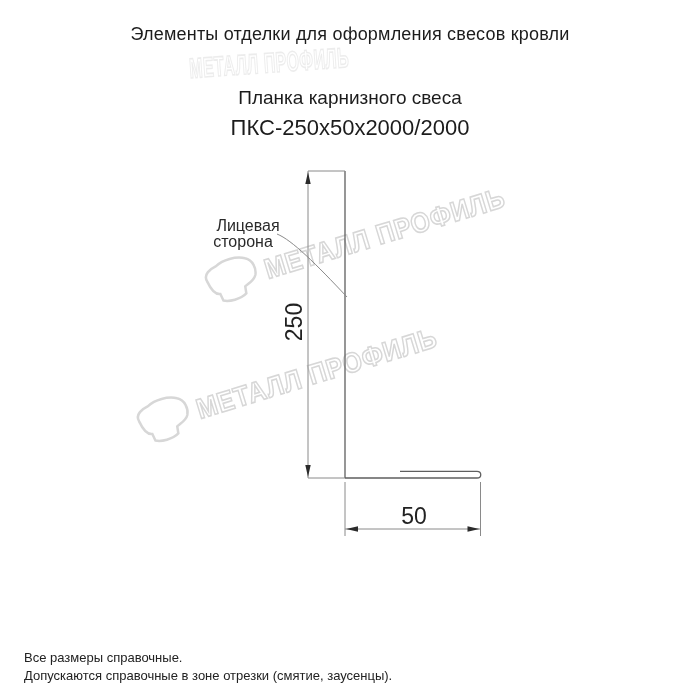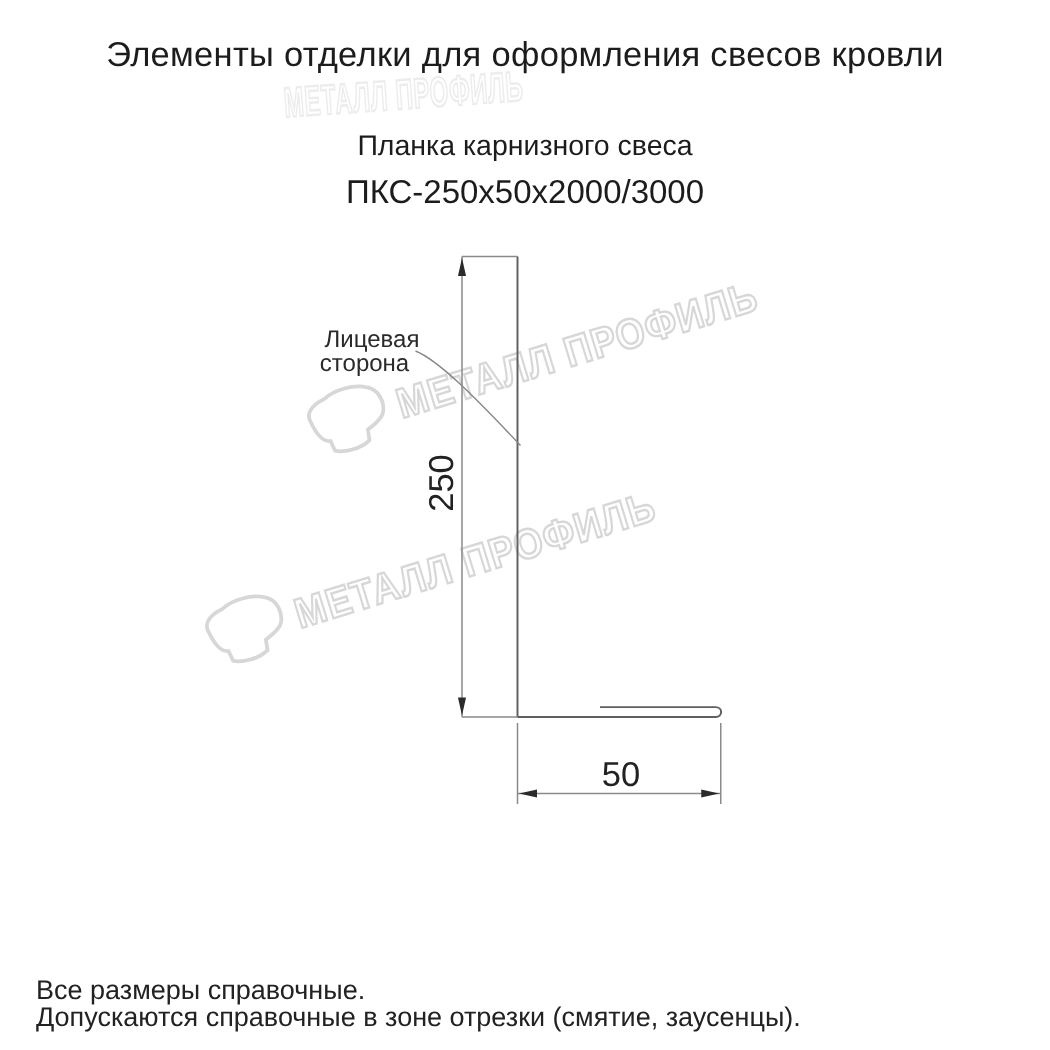--- a/index.html
+++ b/index.html
@@ -2,33 +2,33 @@
 <html><head>
 <meta charset="utf-8">
 <style>
   html,body{margin:0;padding:0;background:#ffffff;}
   .page{
     position:relative;width:700px;height:700px;background:#ffffff;overflow:hidden;
     font-family:"Liberation Sans","DejaVu Sans",sans-serif;color:#1a1a1a;
   }
   .page-title{
     position:absolute;top:25px;left:0;right:0;text-align:center;
-    font-size:23px;line-height:1.0;font-weight:400;color:#1c1c1c;letter-spacing:0.2px;
+    font-size:18px;line-height:1.0;font-weight:400;color:#1c1c1c;letter-spacing:0.2px;
   }
   .subtitle{
     position:absolute;top:88px;left:0;right:0;text-align:center;
     font-size:19px;line-height:1.0;font-weight:400;color:#1c1c1c;
   }
   .product-code{
     position:absolute;top:117px;left:0;right:0;text-align:center;
     font-size:22px;line-height:1.0;font-weight:400;color:#1c1c1c;
   }
   .drawing{position:absolute;left:0;top:0;width:700px;height:700px;}
   .footer-note{
-    position:absolute;left:24px;font-size:18px;line-height:1.0;color:#222222;
+    position:absolute;left:24px;font-size:13px;line-height:1.0;color:#222222;
   }
   .footer-note.n1{top:651px;}
   .footer-note.n2{top:669px;}
 
   
   .thin-line{stroke:#8a8a8a;stroke-width:1;fill:none;}
   .profile-line{stroke:#5f5f5f;stroke-width:1.3;fill:none;}
   .leader{stroke:#8a8a8a;stroke-width:1;fill:none;}
   .arrow{fill:#2b2b2b;stroke:none;}
   .dim-text{fill:#222222;font-family:"Liberation Sans","DejaVu Sans",sans-serif;font-size:23px;}
@@ -41,21 +41,21 @@
   .wm-logo{fill:#ffffff;stroke:#d7d7d7;stroke-width:2.5;}
   .wm-faint{opacity:0.45;}
 </style>
 </head>
 <body>
 
 <div class="page">
 
   <div class="page-title">Элементы отделки для оформления свесов кровли</div>
   <div class="subtitle">Планка карнизного свеса</div>
-  <div class="product-code">ПКС-250х50х2000/3000</div>
+  <div class="product-code">ПКС-250х50х2000/2000</div>
 
   <svg class="drawing" viewBox="0 0 700 700" width="700" height="700" xmlns="http://www.w3.org/2000/svg">
 
     <g class="wm-faint" transform="translate(190 78) rotate(-4)">
       <text class="wm-text" x="0" y="0" textLength="160" lengthAdjust="spacingAndGlyphs">МЕТАЛЛ ПРОФИЛЬ</text>
     </g>
 
     <g transform="translate(206 288) rotate(-17)">
       <path class="wm-logo" d="M 3 -6 C 1 -14 10 -17 16 -18 C 24 -22 38 -22 46 -17 C 53 -13 54 -4 51 2 C 48 7 42 8 38 10 L 37 17 C 30 21 18 20 13 17 L 12 10 C 6 9 4 1 3 -6 Z"></path>
       <text class="wm-text" x="62" y="9.5" textLength="250" lengthAdjust="spacingAndGlyphs">МЕТАЛЛ ПРОФИЛЬ</text>

